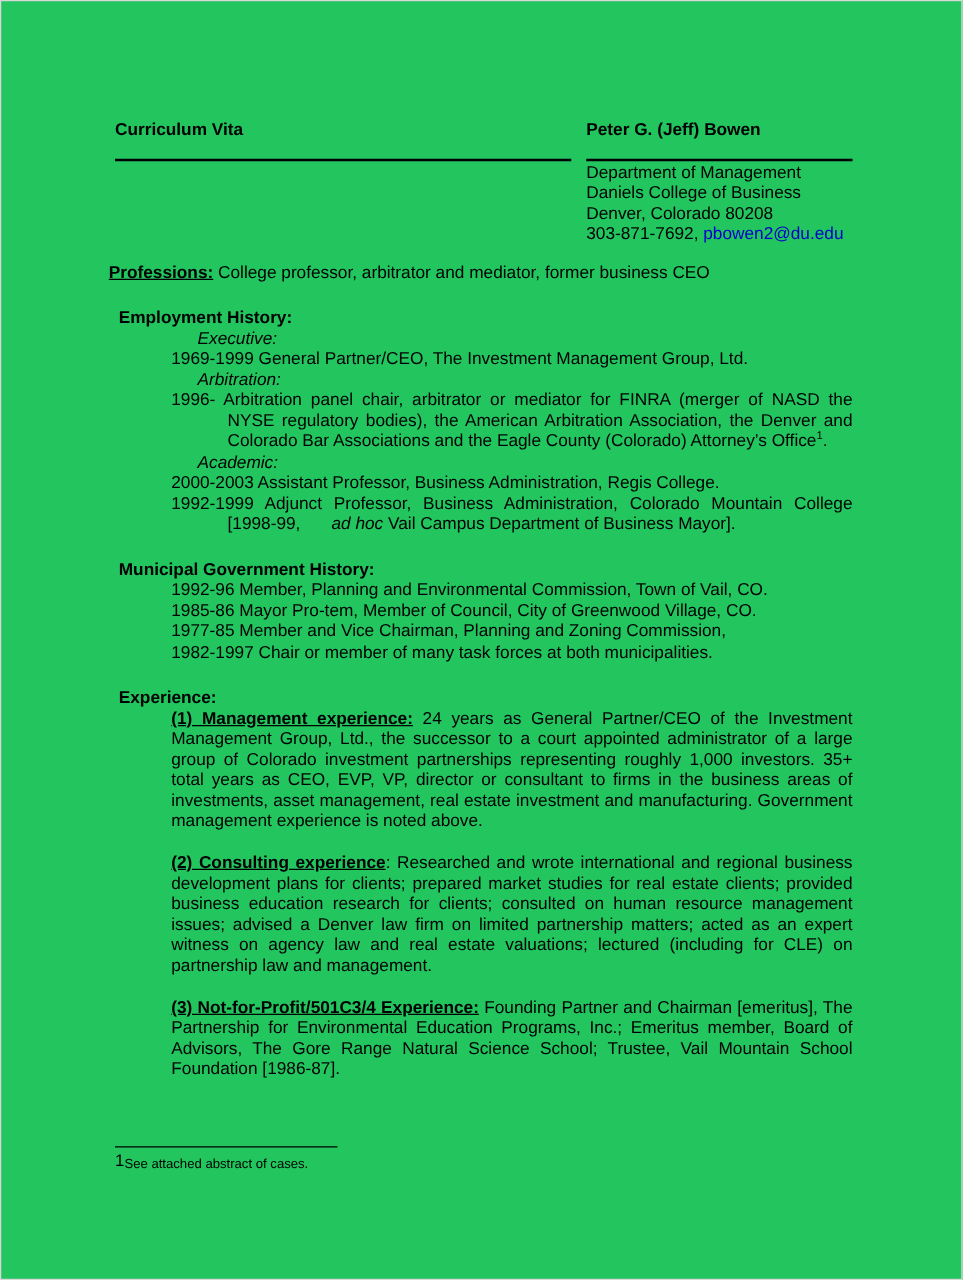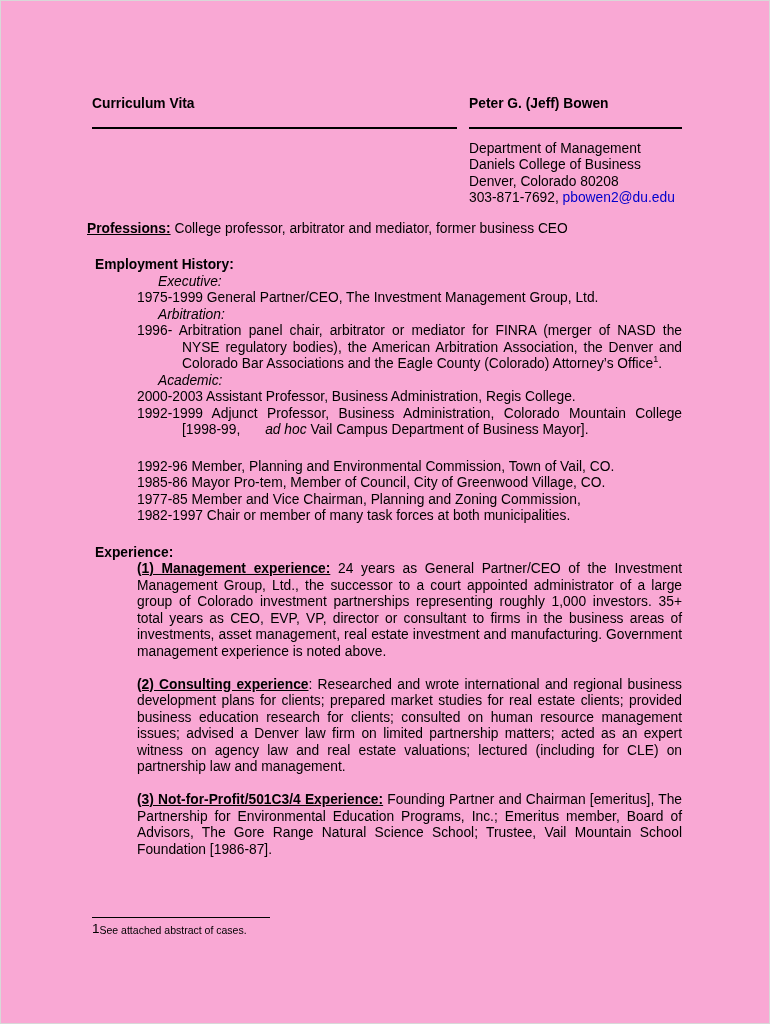--- a/index.html
+++ b/index.html
@@ -8,42 +8,42 @@
     width: 770px; height: 1024px;
     background: #ffffff;
     font-family: "Liberation Sans", "DejaVu Sans", sans-serif;
     font-size: 13.8px;
     line-height: 16.5px;
     color: #000;
   }
   .page {
     position: relative;
     width: 770px; height: 1024px;
-    background: #f9a8d4;
+    background: #22c55e;
     border: 1px solid #d8d8d8;
     overflow: hidden;
   }
   .content {
     position: absolute;
     left: 86px; top: 95px;
     width: 595px;
   }
   .title-row { display: flex; font-weight: bold; margin-left: 5px; }
   .title-left {
     flex: 1;
     border-bottom: 2px solid #000;
     padding-bottom: 1px;
   }
   .title-right {
     width: 213px;
     margin-left: 12px;
     border-bottom: 2px solid #000;
     padding-bottom: 14px;
   }
-  .contact { margin-left: 382px; margin-top: 12px; }
+  .contact { margin-left: 382px; margin-top: 1px; }
   .contact div { white-space: nowrap; }
   .email {
     color: #0000cc;
     cursor: pointer;
   }
   .professions { margin-top: 14px; }
   .b { font-weight: bold; text-decoration: underline; }
   .i { font-style: italic; margin-left: 21px; }
   .section { margin-top: 20px; margin-left: 8px; }
   .section-heading { font-weight: bold; }
@@ -85,30 +85,31 @@
     </div>
 
     <div class="professions">
       <span class="b">Professions:</span><span> College professor, arbitrator and mediator, former business CEO</span>
     </div>
 
     <div class="section">
       <div class="section-heading">Employment History:</div>
       <div class="sub">
         <div class="i">Executive:</div>
-        <div>1975-1999 General Partner/CEO, The Investment Management Group, Ltd.</div>
+        <div>1969-1999 General Partner/CEO, The Investment Management Group, Ltd.</div>
         <div class="i">Arbitration:</div>
         <div class="hang"><span>1996- Arbitration panel chair, arbitrator or mediator for FINRA (merger of NASD the NYSE regulatory bodies), the American Arbitration Association, the Denver and Colorado Bar Associations and the Eagle County (Colorado) Attorney’s Office</span><sup class="fn-ref">1</sup><span>.</span></div>
         <div class="i">Academic:</div>
         <div>2000-2003 Assistant Professor, Business Administration, Regis College.</div>
         <div class="hang"><span>1992-1999 Adjunct Professor, Business Administration, Colorado Mountain College [1998-99, </span><span class="i">ad hoc</span><span> Vail Campus Department of Business Mayor].</span></div>
       </div>
     </div>
 
     <div class="section">
+      <div class="section-heading">Municipal Government History:</div>
       <div class="sub">
         <div>1992-96 Member, Planning and Environmental Commission, Town of Vail, CO.</div>
         <div>1985-86 Mayor Pro-tem, Member of Council, City of Greenwood Village, CO.</div>
         <div>1977-85 Member and Vice Chairman, Planning and Zoning Commission,</div>
         <div>1982-1997 Chair or member of many task forces at both municipalities.</div>
       </div>
     </div>
 
     <div class="section">
       <div class="section-heading">Experience:</div>

